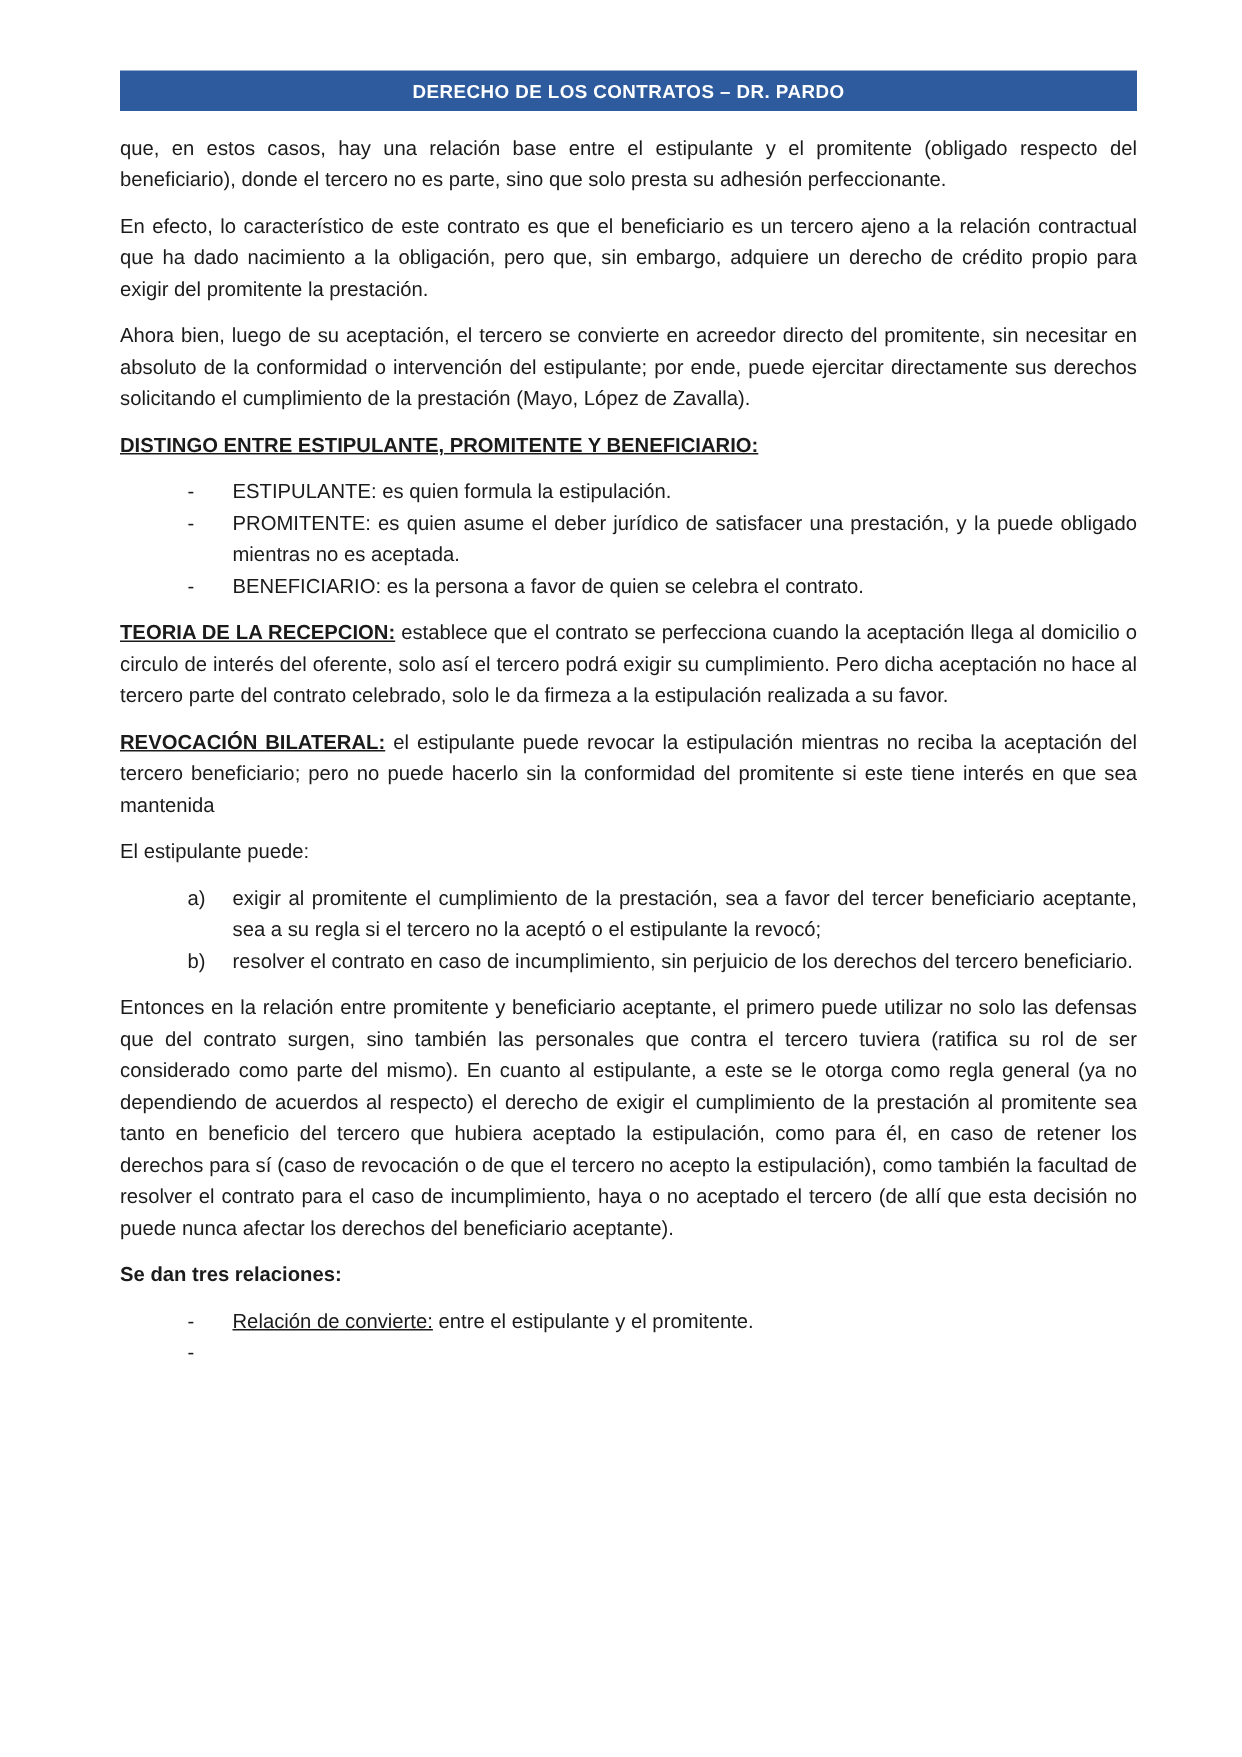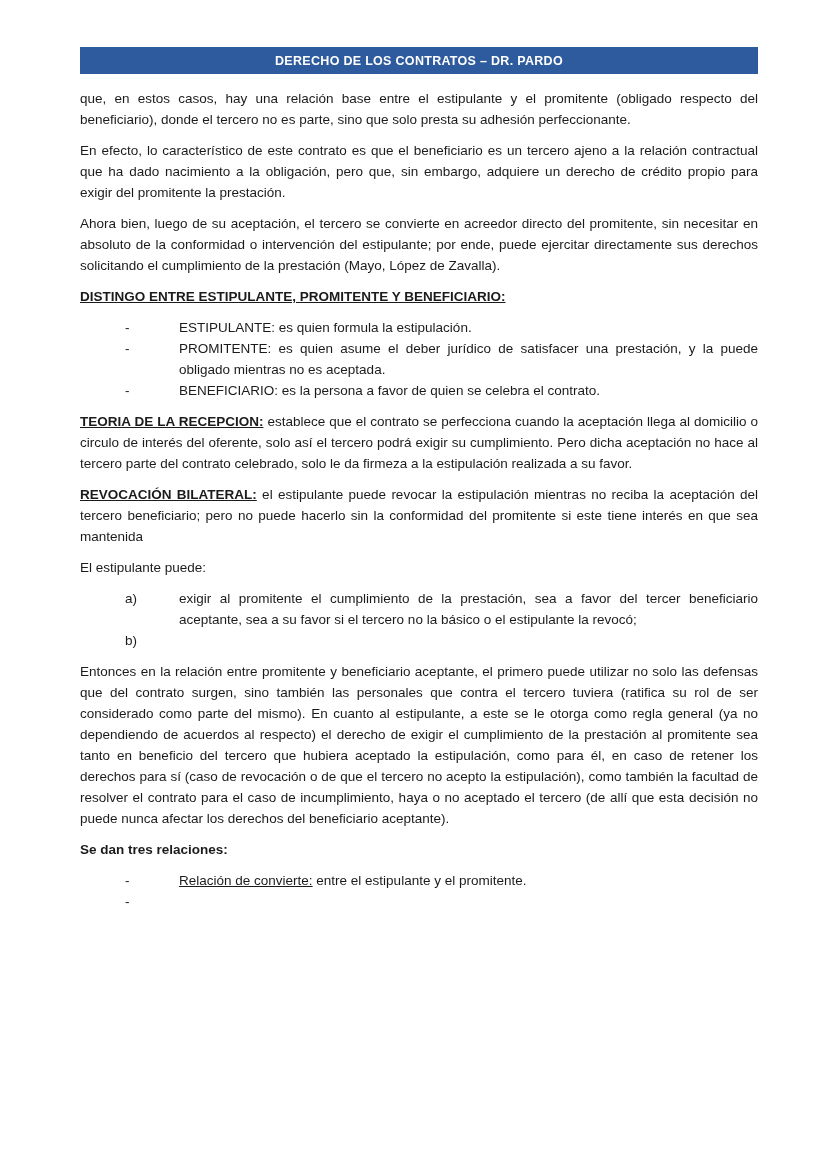--- a/index.html
+++ b/index.html
@@ -44,21 +44,20 @@
     font-size:13.5px;
     line-height:21px;
   }
   .li .marker {
     flex:0 0 30px;
     text-align:left;
   }
   .li .li-text {
     flex:1;
     text-align:justify;
-    margin-left:24px;
   }
 
   .sig-accent-bar {
     position:absolute;
     left:64px; top:1080px;
     width:4px; height:43px;
     background:var(--accent-blue, #3c69b3);
     border-radius:1px;
   }
   .signature {
@@ -118,24 +117,25 @@
     <p><span class="bu">TEORIA DE LA RECEPCION:</span><span> establece que el contrato se perfecciona cuando la aceptación llega al domicilio o circulo de interés del oferente, solo así el tercero podrá exigir su cumplimiento.  Pero dicha aceptación no hace al tercero parte del contrato celebrado, solo le da firmeza a la estipulación realizada a su favor.</span></p>
 
     <p><span class="bu">REVOCACIÓN BILATERAL:</span><span> el estipulante puede revocar la estipulación mientras no reciba la aceptación del tercero beneficiario; pero no puede hacerlo sin la conformidad del promitente si este tiene interés en que sea mantenida</span></p>
 
 
     <p>El estipulante puede:</p>
 
     <div class="list">
       <div class="li">
         <span class="marker">a)</span>
-        <span class="li-text">exigir al promitente el cumplimiento de la prestación, sea a favor del tercer beneficiario aceptante, sea a su favor si el tercero no la básico o el estipulante la revocó;</span>
+        <span class="li-text">exigir al promitente el cumplimiento de la prestación, sea a favor del tercer beneficiario aceptante, sea a su regla si el tercero no la aceptó o el estipulante la revocó;</span>
       </div>
       <div class="li">
         <span class="marker">b)</span>
+        <span class="li-text">resolver el contrato en caso de incumplimiento, sin perjuicio de los derechos del tercero beneficiario.</span>
       </div>
     </div>
 
     <p>Entonces en la relación entre promitente y beneficiario aceptante, el primero puede utilizar no solo las defensas que del contrato surgen, sino también las personales que contra el tercero tuviera (ratifica su rol de ser considerado como parte del mismo). En cuanto al estipulante, a este se le otorga como regla general (ya no dependiendo de acuerdos al respecto) el derecho de exigir el cumplimiento de la prestación al promitente sea tanto en beneficio del tercero que hubiera aceptado la estipulación, como para él, en caso de retener los derechos para sí (caso de revocación o de que el tercero no acepto la estipulación), como también la facultad de resolver el contrato para el caso de incumplimiento, haya o no aceptado el tercero (de allí que esta decisión no puede nunca afectar los derechos del beneficiario aceptante).</p>
 
     <p><span class="b">Se dan tres relaciones:</span></p>
 
     <div class="list">
       <div class="li">
         <span class="marker">-</span>

